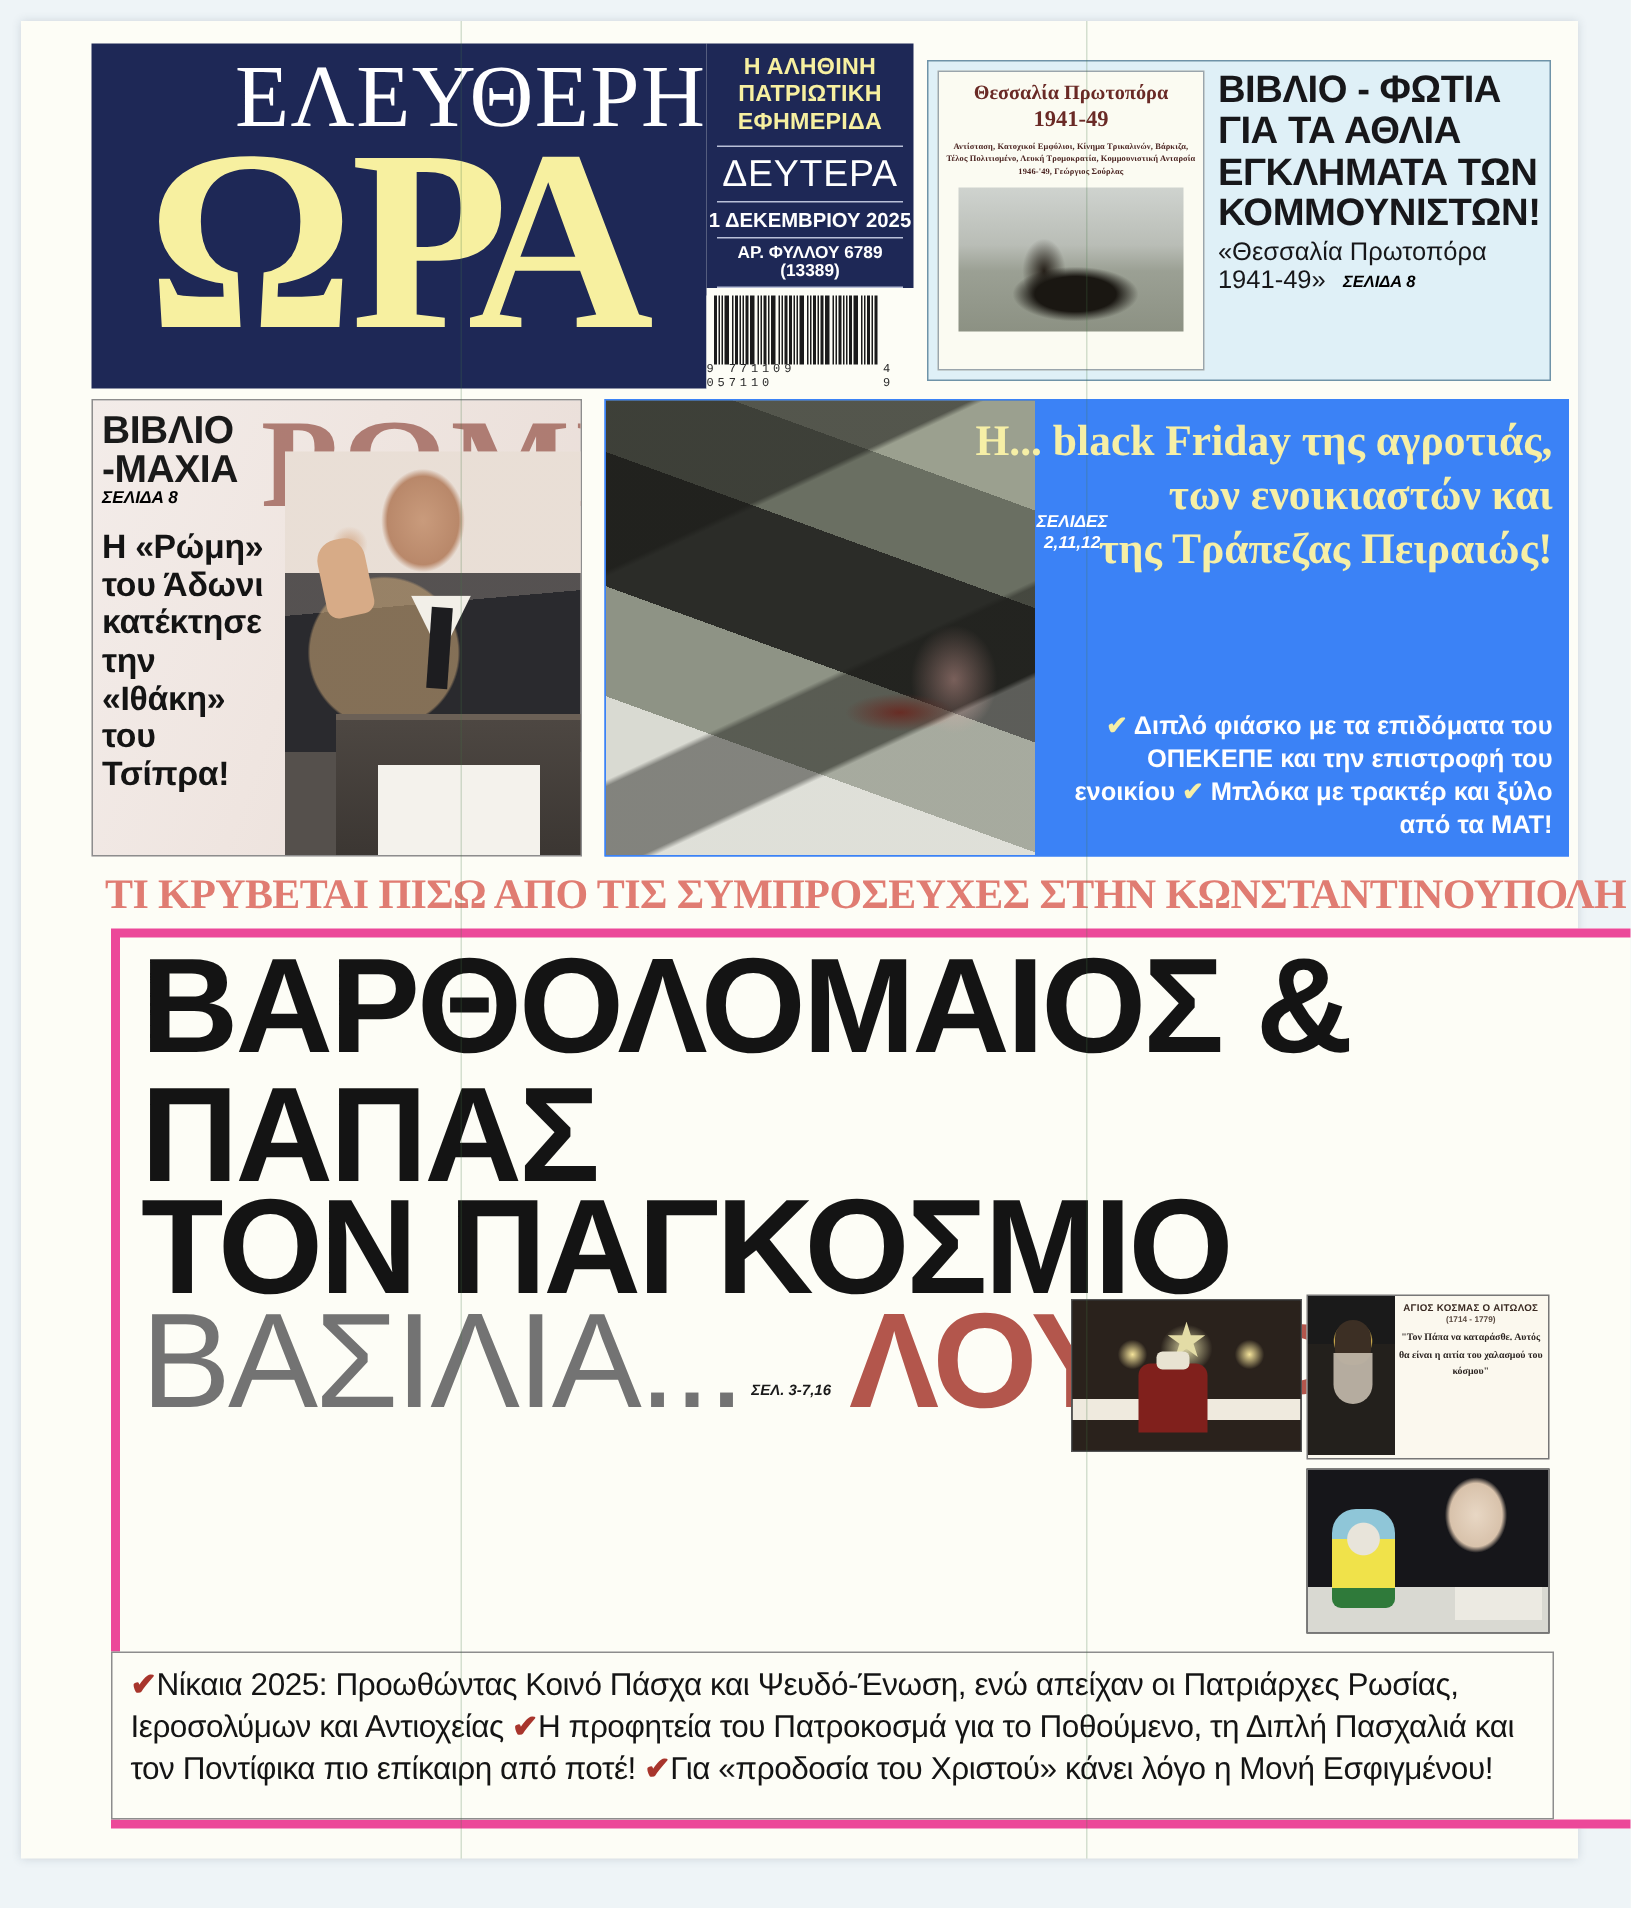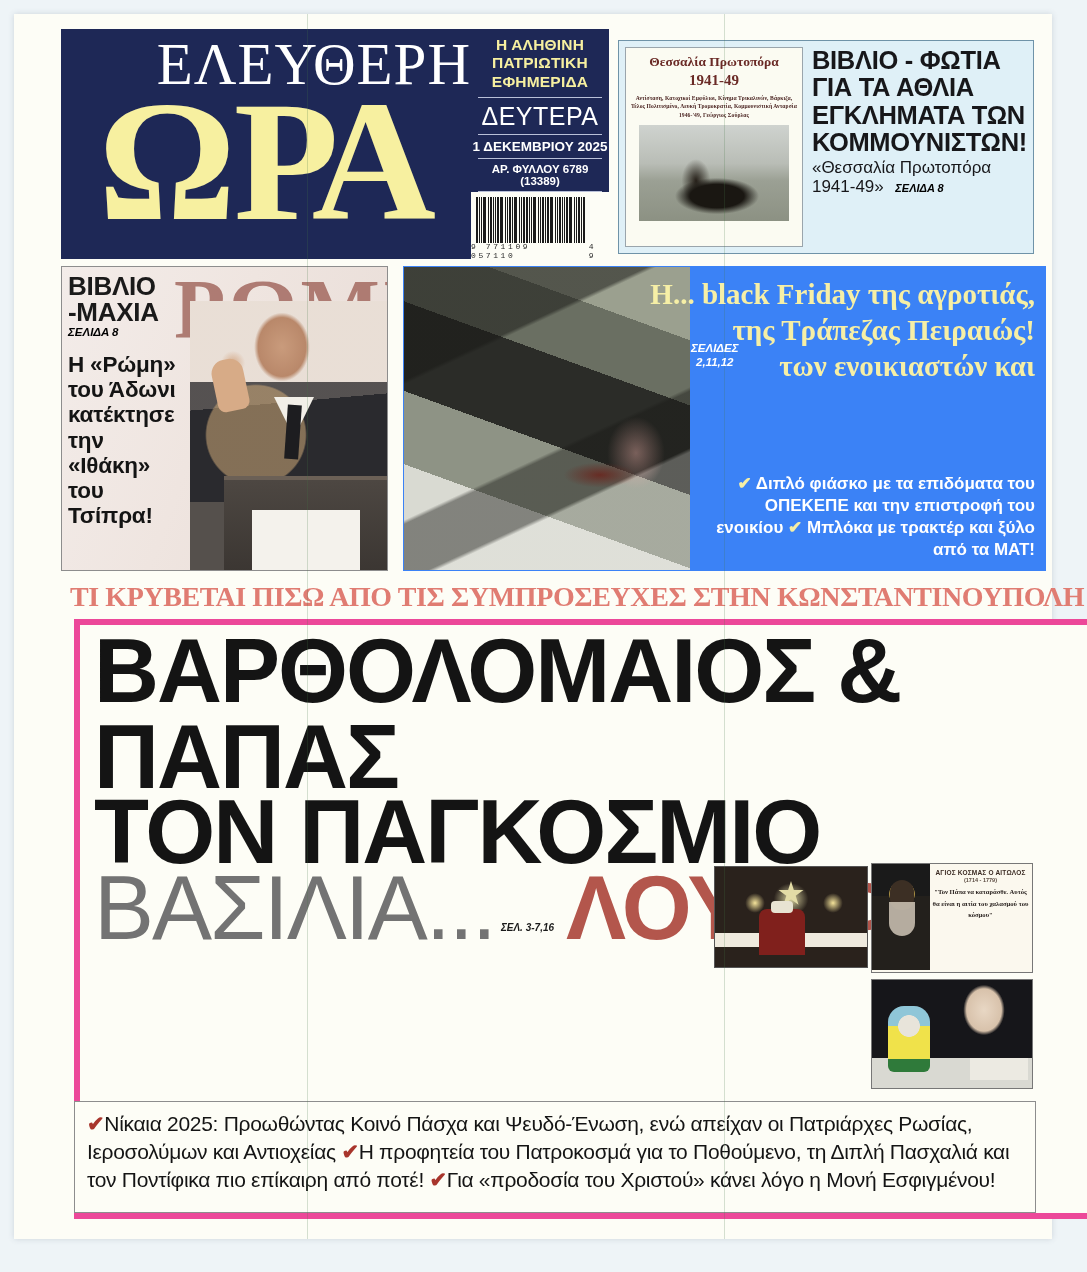--- a/index.html
+++ b/index.html
@@ -653,22 +653,22 @@
         <div class="bl-kicker">ΒΙΒΛΙΟ -ΜΑΧΙΑ</div>
         <div class="bl-page">ΣΕΛΙΔΑ 8</div>
         <div class="bl-body">Η «Ρώμη» του Άδωνι κατέκτησε την «Ιθάκη» του Τσίπρα!</div>
       </div>
     </div>
 
     <div class="panel-right">
       <div class="protest-photo"></div>
       <div class="pr-head">
         <div>Η... black Friday της αγροτιάς,</div>
+        <div>των ενοικιαστών και</div>
         <div>της Τράπεζας Πειραιώς!</div>
-        <div>των ενοικιαστών και</div>
       </div>
       <div class="pr-pages">
         <span id="pr-pages-text">ΣΕΛΙΔΕΣ<br>2,11,12</span>
       </div>
       <div class="pr-bullets">
         <span class="tick">✔</span>
         <span>Διπλό φιάσκο με τα επιδόματα του ΟΠΕΚΕΠΕ και την επιστροφή του ενοικίου</span>
         <span class="tick">✔</span>
         <span>Μπλόκα με τρακτέρ και ξύλο από τα ΜΑΤ!</span>
       </div>

